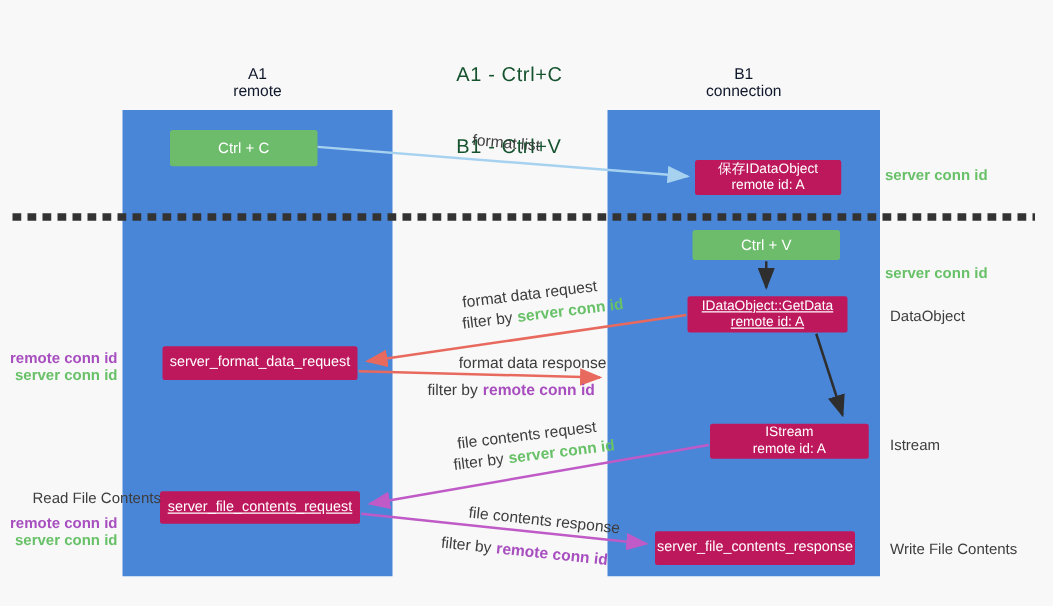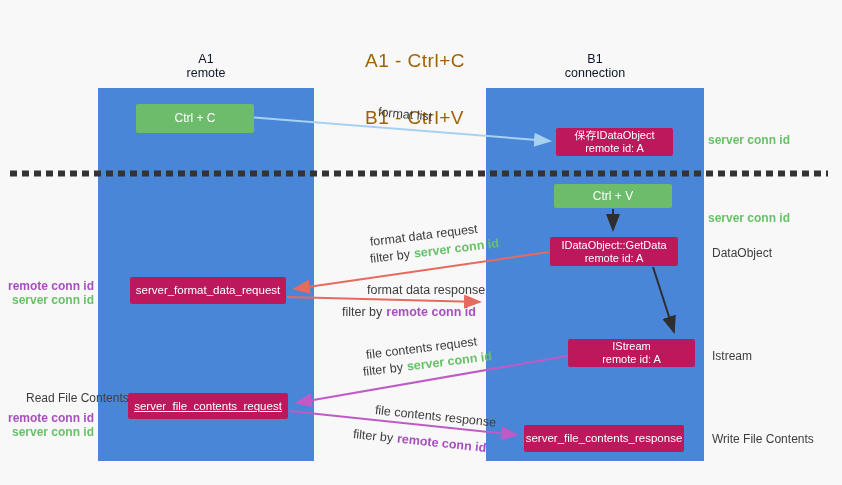--- a/index.html
+++ b/index.html
@@ -4,21 +4,21 @@
 <style>
   html,body{margin:0;padding:0;background:#f8f8f8;}
   #stage{
     position:relative;width:842px;height:485px;overflow:hidden;
     background:#f8f8f8;
     font-family:"Liberation Sans", sans-serif;
     color:#3d3d3d;
   }
   .abs{position:absolute;}
   .title{
-    font-size:19px;line-height:19px;color:#a16207;letter-spacing:.5px;
+    font-size:16px;line-height:19px;color:#14532d;letter-spacing:.5px;
     white-space:pre;
   }
   .col{
     background:#4a86d8;
   }
   .col-header{
     text-align:center;font-size:12.5px;line-height:14px;color:#0f172a;
   }
   .node{
     display:flex;flex-direction:column;justify-content:center;
@@ -101,21 +101,21 @@
 
   <div class="abs node orange" style="left:556px;top:128px;width:117px;height:28px;font-size:11px;">
     <span>保存IDataObject</span>
     <span>remote id: A</span>
   </div>
 
   <div class="abs node green" style="left:554px;top:184px;width:118px;height:24px;">
     <span>Ctrl + V</span>
   </div>
 
-  <div class="abs node orange" style="left:550px;top:237px;width:128px;height:29px;font-size:11px;">
+  <div class="abs node orange" style="left:550px;top:237px;width:128px;height:29px;font-size:11px;text-decoration:underline;">
     <span>IDataObject::GetData</span>
     <span>remote id: A</span>
   </div>
 
   <div class="abs node orange" style="left:130px;top:277px;width:156px;height:27px;">
     <span>server_format_data_request</span>
   </div>
 
 
   <div class="abs node orange" style="left:568px;top:339px;width:127px;height:28px;font-size:11px;">

